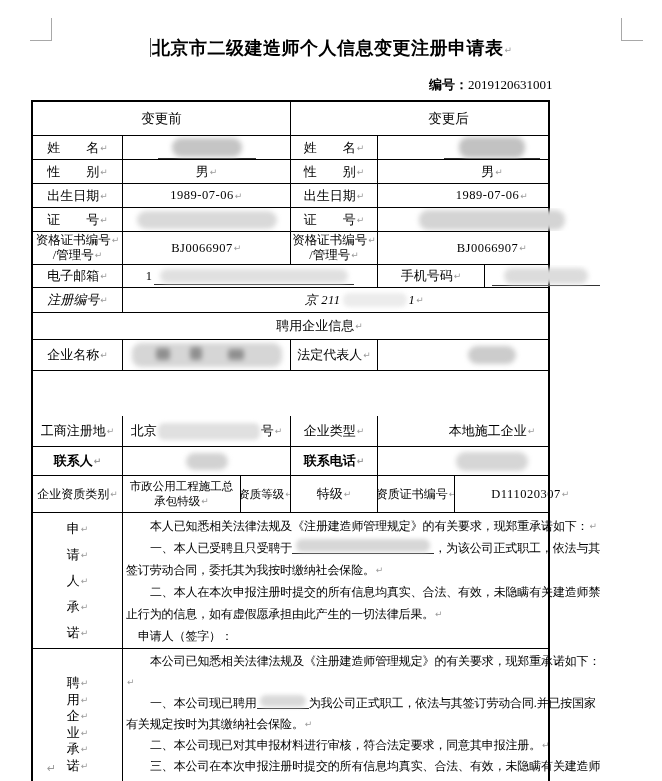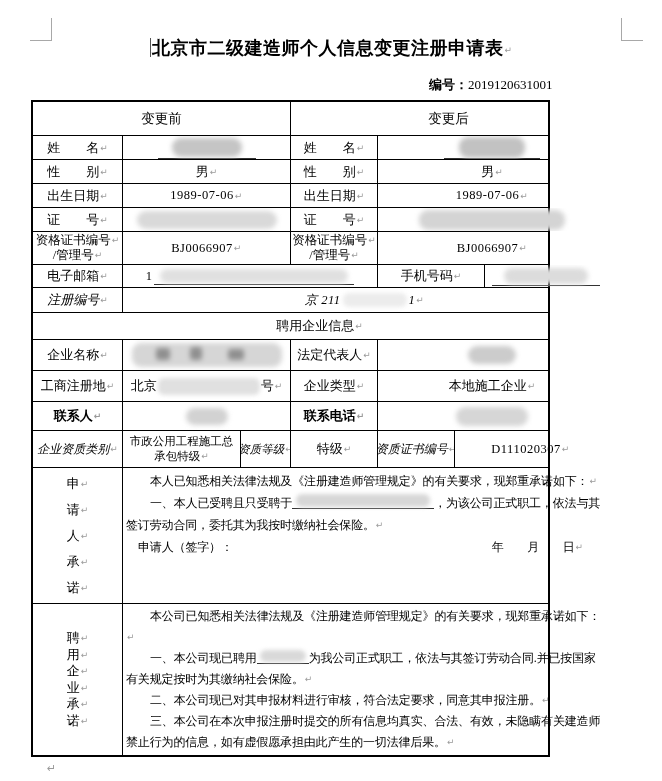--- a/index.html
+++ b/index.html
@@ -14,21 +14,21 @@
   .docno .lbl{font-weight:bold;}
   
   .pm{font-family:"DejaVu Sans",sans-serif;font-size:9px;color:#9a9a9a;margin-left:1px;vertical-align:1px;}
   
   .tbl{position:absolute;left:31px;top:100px;width:519px;box-sizing:border-box;border:2px solid #000;background:#fff;}
   .row{display:flex;box-sizing:border-box;border-bottom:1px solid #000;}
   .row:last-child{border-bottom:none;}
   .c{box-sizing:border-box;border-right:1px solid #000;display:flex;align-items:center;justify-content:center;
      font-size:13px;overflow:hidden;position:relative;}
   .c:last-child{border-right:none;}
-  .c.small{font-size:12px;white-space:nowrap;font-style:italic;}
+  .c.small{font-size:12px;white-space:nowrap;}
   .hdr{font-size:13.5px;}
   .two-line{flex-direction:column;line-height:15px;font-size:12.5px;}
   .mono-val{font-size:12.5px;letter-spacing:.5px;}
   
   .vblob{border-radius:9px;filter:blur(2.5px);}
   .blank{display:inline-flex;align-items:center;justify-content:center;border-bottom:1px solid #333;}
   .iblob{display:inline-block;border-radius:6px;filter:blur(2px);vertical-align:middle;}
   .smudge{position:absolute;background:#8f8f8f;border-radius:3px;}
   
   .side{flex-direction:column;font-size:13px;}
@@ -215,21 +215,21 @@
       </div>
       <div class="c" style="flex:0 0 87px;">
         <span>法定代表人</span>
           <span class="pm">↵</span>
       </div>
       <div class="c" style="flex:0 0 228px;">
         <span class="vblob" style="width:48px;height:18px;background:#cccccc;"></span>
       </div>
     </div>
 
-    <div class="row" style="height:31px;">
+    <div class="row" style="height:31px;margin-top:45px;">
       <div class="c" style="flex:0 0 90px;">
         <span>工商注册地</span>
           <span class="pm">↵</span>
       </div>
       <div class="c" style="flex:0 0 168px;">
         <span>北京</span>
           <span class="iblob" style="width:102px;height:17px;background:#e0e0e0;margin:0 1px;"></span>
           <span>号</span>
           <span class="pm">↵</span>
       </div>
@@ -292,23 +292,23 @@
         <span class="ln"><span>请</span><span class="pm">↵</span></span>
         <span class="ln"><span>人</span><span class="pm">↵</span></span>
         <span class="ln"><span>承</span><span class="pm">↵</span></span>
         <span class="ln"><span>诺</span><span class="pm">↵</span></span>
       </div>
       <div class="c cmt" style="flex:0 0 483px;">
         <p><span>本人已知悉相关法律法规及《注册建造师管理规定》的有关要求，现郑重承诺如下：</span><span class="pm">↵</span></p>
         <p><span>一、本人已受聘且只受聘于</span><span class="blank" style="width:142px;height:14px;">
               <span class="iblob" style="width:134px;height:13px;background:#d7d7d7;"></span>
             </span><span>，为该公司正式职工，依法与其签订劳动合同，委托其为我按时缴纳社会保险。</span><span class="pm">↵</span></p>
+        <p><span>二、本人在本次申报注册时提交的所有信息均真实、合法、有效，未隐瞒有关建造师禁止行为的信息，如有虚假愿承担由此产生的一切法律后果。</span><span class="pm">↵</span></p>
         <div class="sign" style="text-indent:1em;">
           <span>申请人（签字）：</span>
-          <span><span>年　　月　　日</span><span class="pm">↵</span></span>
         </div>
       </div>
     </div>
 
     <div class="row" style="height:151px;">
       <div class="c side" style="flex:0 0 90px;line-height:15.5px;">
         <span class="ln"><span>聘</span><span class="pm">↵</span></span>
         <span class="ln"><span>用</span><span class="pm">↵</span></span>
         <span class="ln"><span>企</span><span class="pm">↵</span></span>
         <span class="ln"><span>业</span><span class="pm">↵</span></span>

